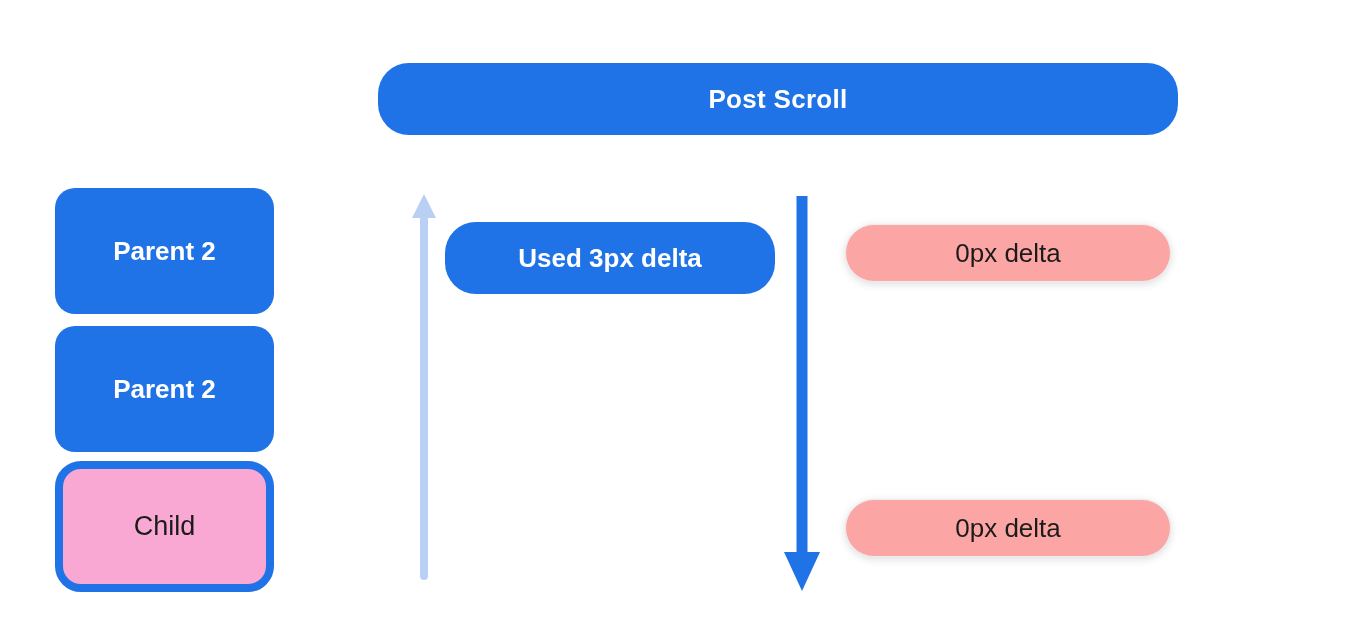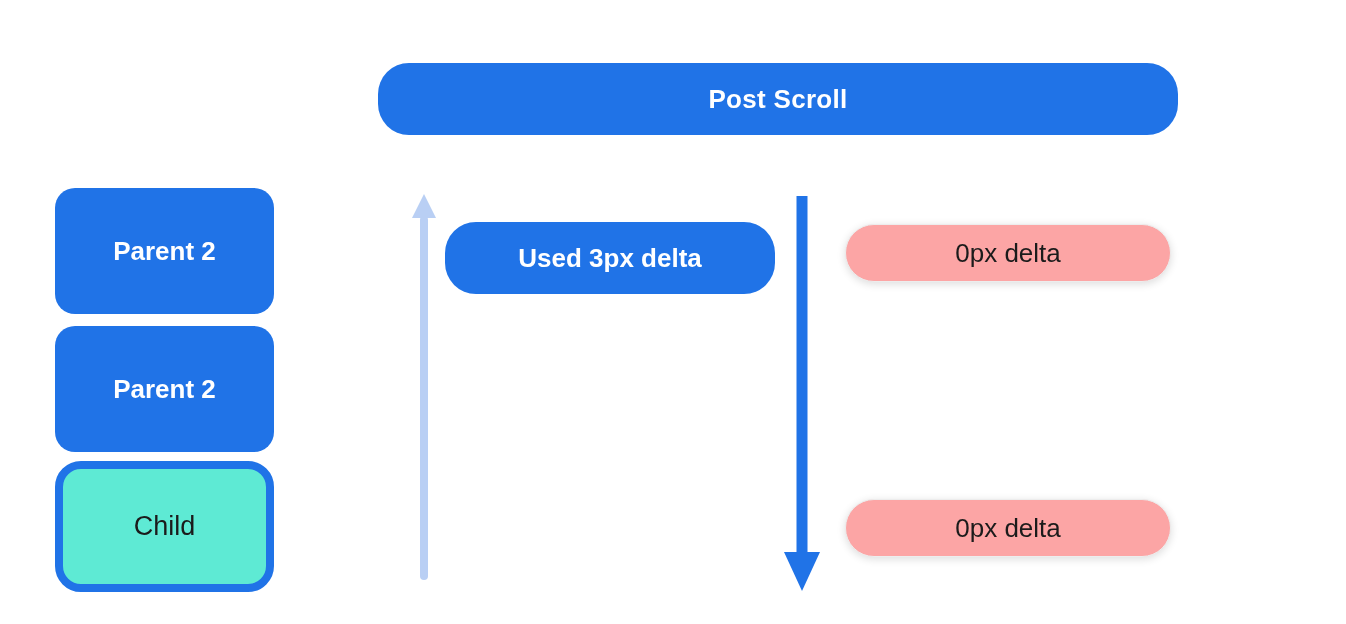--- a/index.html
+++ b/index.html
@@ -52,21 +52,21 @@
     left: 28px;
     width: 219px;
     border-radius: 20px;
     font-size: 26px;
     margin-left: 27px;
   }
   .parent2 { top: 188px; height: 126px; }
   .parent1 { top: 326px; height: 126px; }
   .child   {
     top: 461px; height: 131px;
-    background: #5eead4;
+    background: #f9a8d4;
     border: 8px solid var(--primary-blue);
     border-radius: 26px;
     color: var(--dark-text);
     font-weight: 500;
     font-size: 27px;
   }
 
   
   .delta-pill {
     left: 445px;

